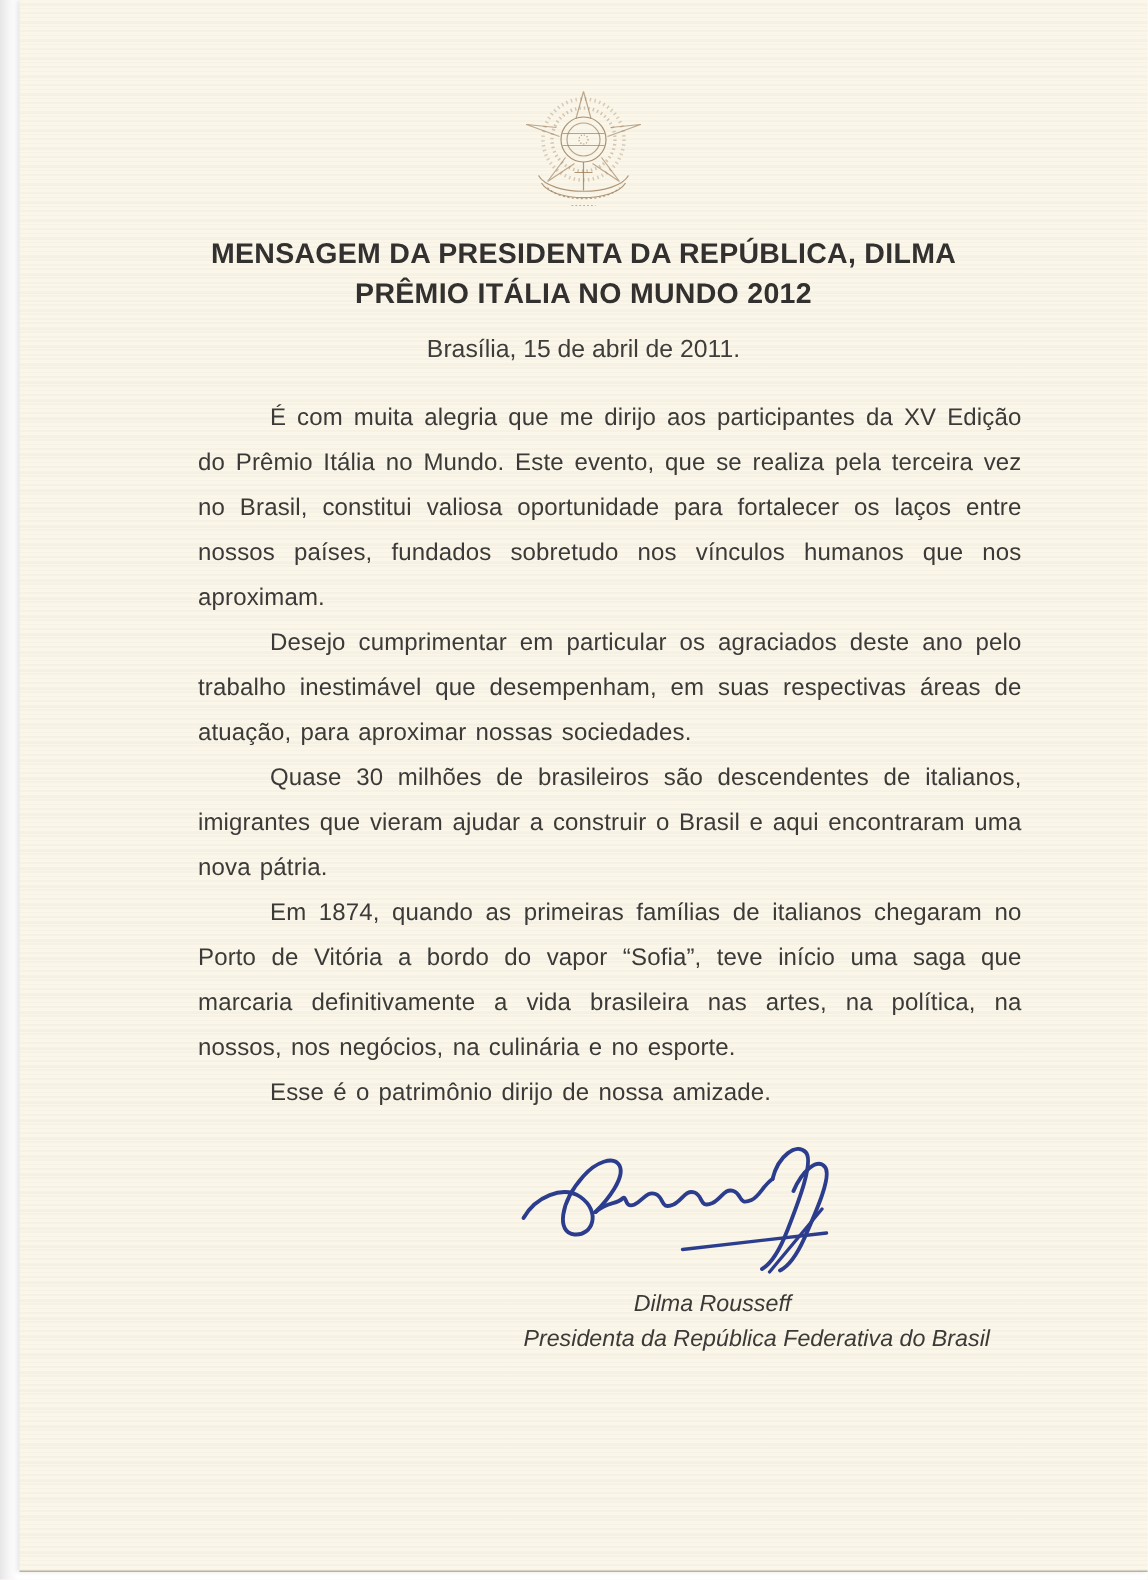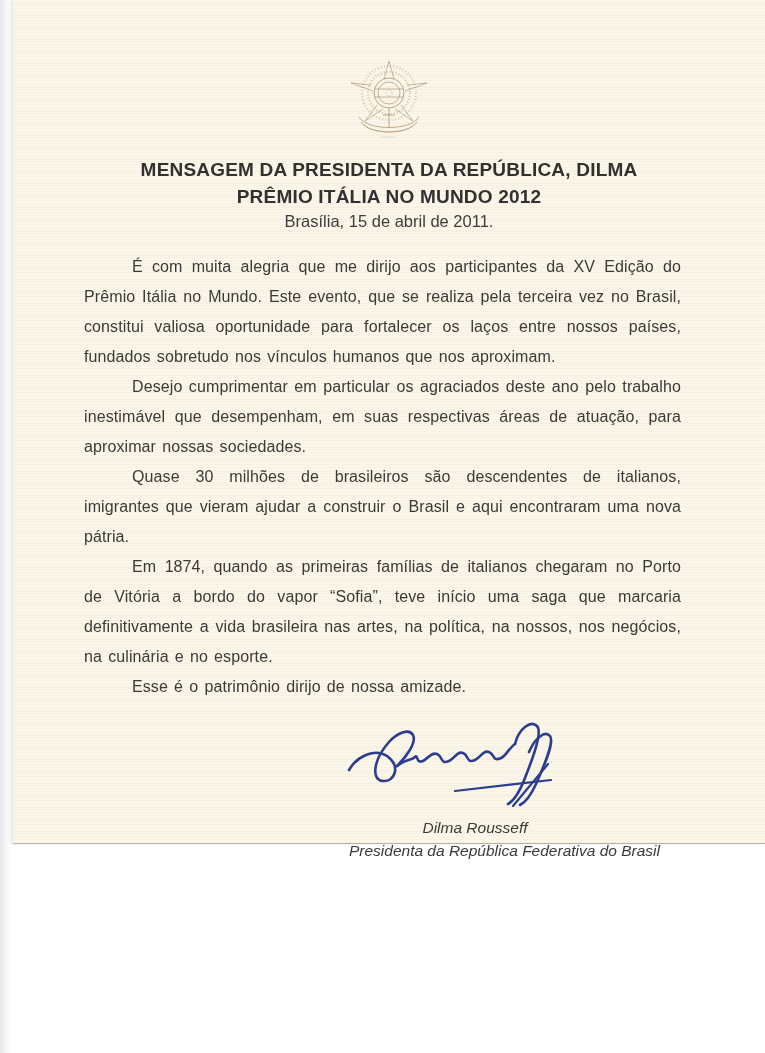--- a/index.html
+++ b/index.html
@@ -6,21 +6,21 @@
   html, body { width: 765px; height: 1053px; }
   body {
     font-family: "Liberation Sans", sans-serif;
     background: linear-gradient(to right, #e6e6e6 0px, #f6f6f6 6px, #ffffff 12px);
     position: relative;
     overflow: hidden;
   }
   .paper {
     position: absolute;
     left: 13px; top: 0; right: 0;
-    height: 844px;
+    height: 1048px;
     background:
       repeating-linear-gradient(0deg,
         rgba(190,170,130,0.06) 0px, rgba(190,170,130,0.06) 1px,
         transparent 1px, transparent 3px),
       repeating-linear-gradient(0deg,
         transparent 0px, transparent 11px,
         rgba(205,190,155,0.10) 11px, rgba(205,190,155,0.10) 12px),
       #faf6e9;
     border-bottom: 1px solid #b9b2a2;
     box-shadow: -2px 0 3px rgba(0,0,0,0.10);
@@ -33,36 +33,36 @@
   .title {
     margin-top: 13px;
     text-align: center;
     font-weight: bold;
     font-size: 19px;
     line-height: 27px;
     color: #333130;
     letter-spacing: 0.2px;
   }
   .dateline {
-    margin-top: 0;
+    margin-top: 12px;
     text-align: center;
     font-size: 16.5px;
     line-height: 22px;
     color: #3f3d3b;
   }
   .body-text {
     margin: 20px 84px 0 71px;
     font-size: 16px;
     line-height: 30px;
     color: #3c3a38;
     text-align: justify;
     word-spacing: 0.10em;
     letter-spacing: 0.1px;
   }
-  .body-text p { text-indent: 48px; }
+  .body-text p { text-indent: 48px; margin-left: 48px; }
   .signature-wrap {
     margin: 16px 0 0 330px;
     width: 240px; height: 92px;
   }
   .sign-block {
     margin: 6px 0 0 277px;
     width: 370px;
     text-align: center;
     color: #3c3a38;
     font-style: italic;

